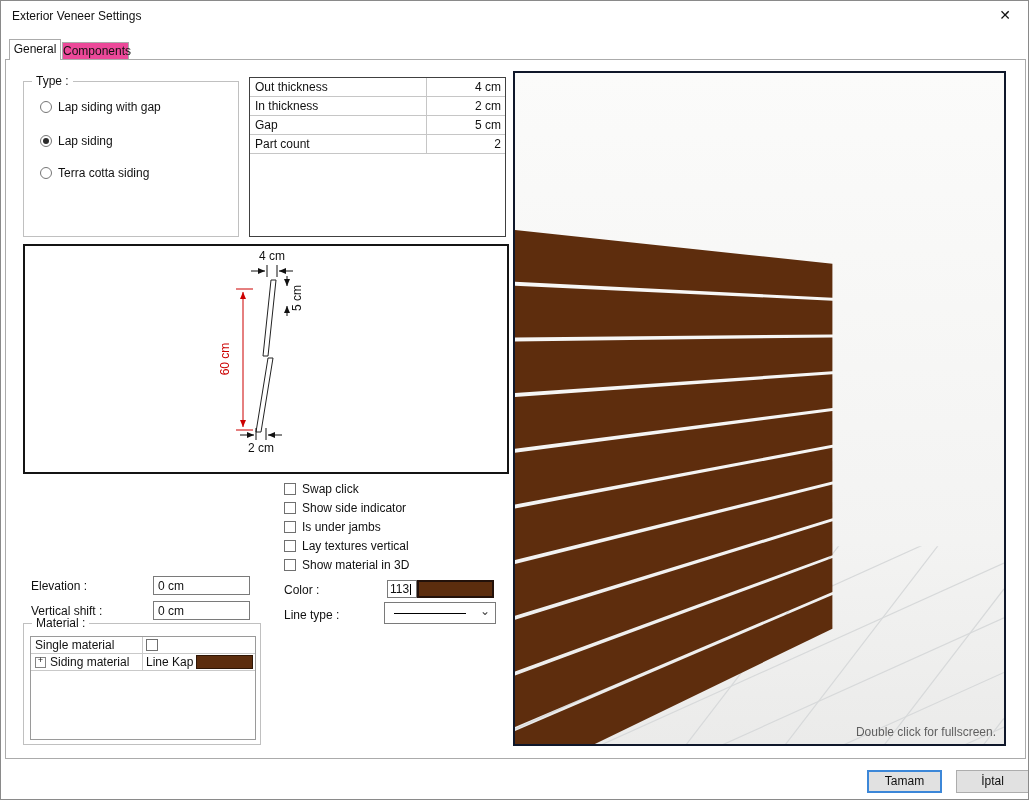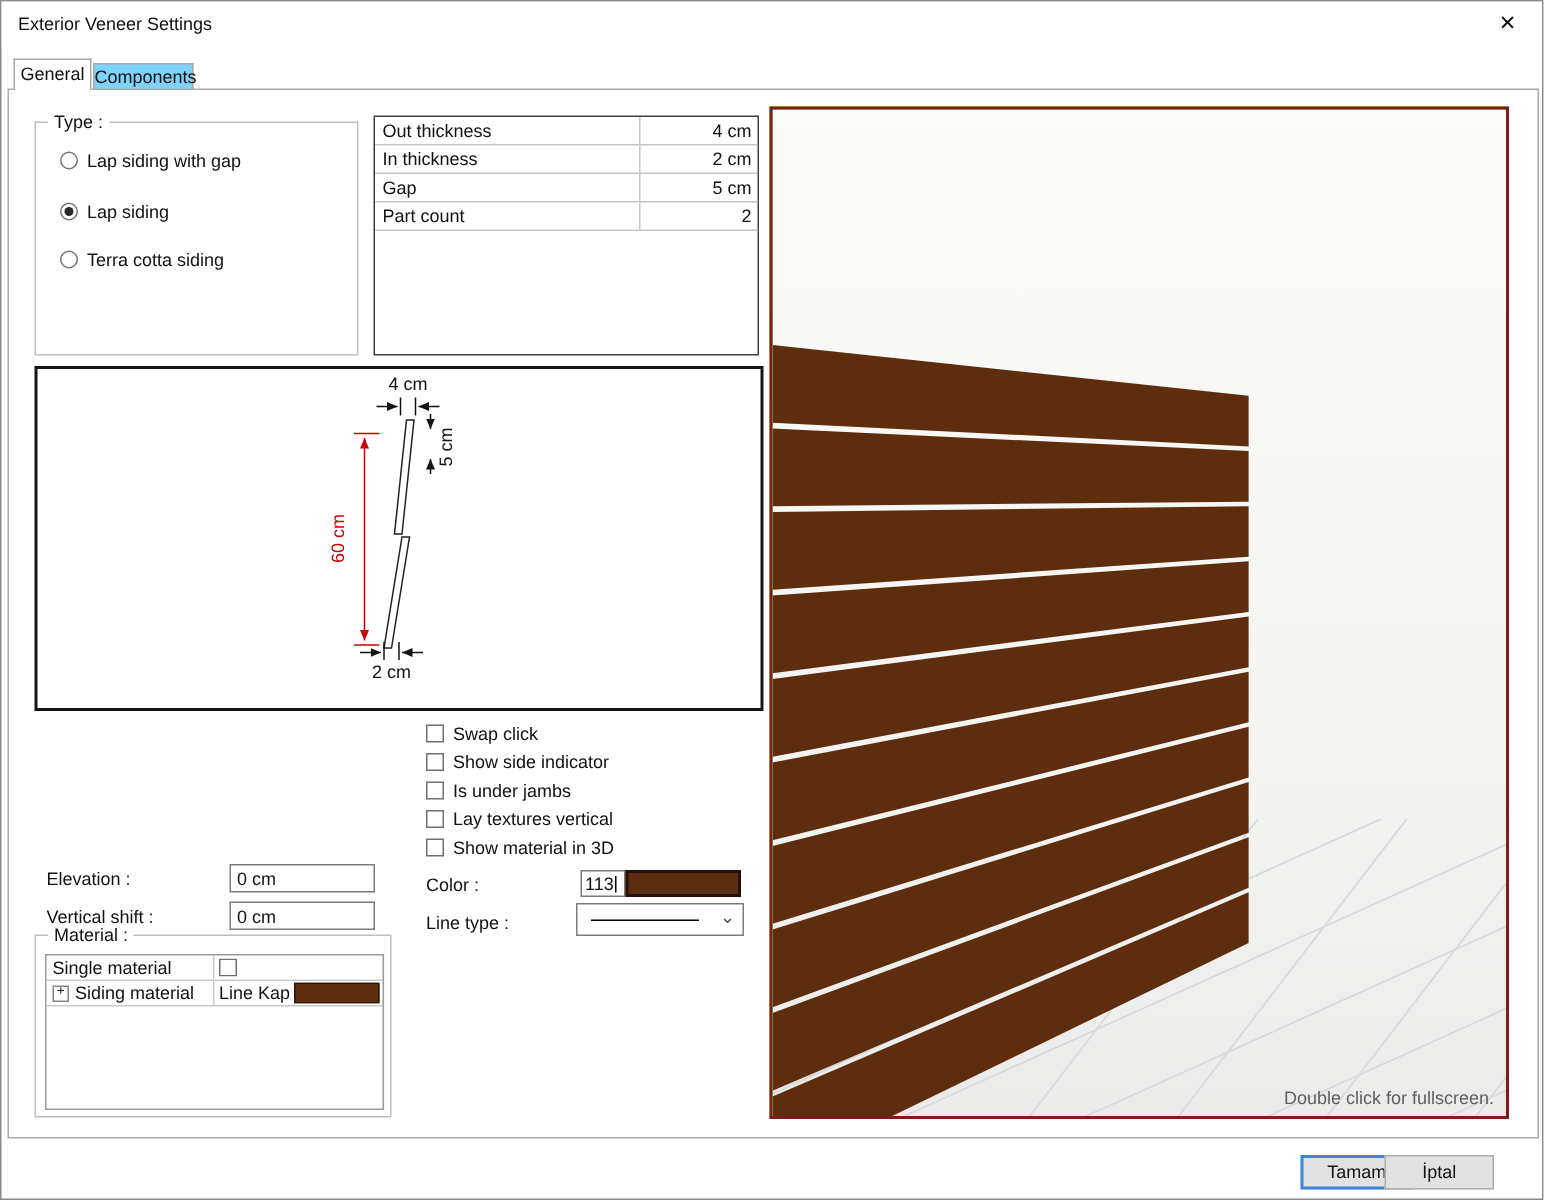--- a/index.html
+++ b/index.html
@@ -2,21 +2,21 @@
 <html><head>
 <meta charset="utf-8">
 <style>
   html,body{margin:0;padding:0;background:#cfcfcf;}
   body{font-family:"Liberation Sans",sans-serif;font-size:12px;color:#111;}
   .dlg{position:relative;width:1029px;height:800px;background:#fff;border:1px solid #8a8a8a;box-sizing:border-box;overflow:hidden;}
   .titlebar{position:absolute;left:0;top:0;right:0;height:30px;background:#fff;}
   .title{position:absolute;left:11px;top:8px;font-size:12px;white-space:nowrap;}
   .close{position:absolute;right:12px;top:6px;width:22px;height:18px;text-align:center;font-size:14px;cursor:pointer;color:#111;}
   .page{position:absolute;left:4px;top:58px;width:1021px;height:700px;border:1px solid #ababab;background:#fff;box-sizing:border-box;}
-  .tab{position:absolute;background:#7dd3fc;border:1px solid #ababab;box-sizing:border-box;text-align:center;line-height:16px;cursor:pointer;}
+  .tab{position:absolute;background:#ec4899;border:1px solid #ababab;box-sizing:border-box;text-align:center;line-height:16px;cursor:pointer;}
   .tab.active{background:#fff;border-bottom:none;line-height:19px;}
   .group{position:absolute;border:1px solid #c0c0c0;box-sizing:border-box;background:#fff;}
   .legend{position:absolute;top:-8px;left:8px;background:#fff;padding:0 4px;line-height:14px;white-space:nowrap;}
   .radiorow{position:absolute;white-space:nowrap;height:16px;cursor:default;}
   .radio{display:inline-block;width:12px;height:12px;border:1px solid #767676;border-radius:50%;background:#fff;vertical-align:-2px;margin-right:6px;box-sizing:border-box;}
   .radio.on::after{content:"";display:block;width:6px;height:6px;border-radius:50%;background:#2b2b2b;margin:2px;}
   .ptable{position:absolute;background:#fff;border:1px solid #404040;box-sizing:border-box;}
   .prow{display:flex;height:19px;border-bottom:1px solid #c6c6c6;box-sizing:border-box;align-items:center;cursor:default;}
   .prow .pname{flex:1;padding-left:5px;}
   .prow .pval{width:79px;border-left:1px solid #c6c6c6;text-align:right;padding-right:4px;box-sizing:border-box;align-self:stretch;line-height:18px;}
@@ -35,21 +35,21 @@
   .mswatch{height:12px;flex:1;background:#5c2d0e;border:1px solid #2e1606;margin:0 2px 0 3px;}
   .cb{display:inline-block;width:12px;height:12px;border:1px solid #707070;background:#fff;vertical-align:-2px;box-sizing:border-box;}
   .optrow{position:absolute;white-space:nowrap;height:16px;cursor:default;}
   .optrow .optlabel{margin-left:6px;}
   .colorbox{position:absolute;border:1px solid #7a7a7a;background:#fff;box-sizing:border-box;padding:1px 2px;font-size:12px;white-space:nowrap;}
   .caret{display:inline-block;width:1px;height:11px;background:#000;vertical-align:-2px;margin-left:1px;}
   .colorswatch{position:absolute;background:#5c2d0e;border:2px solid #23110a;box-sizing:border-box;}
   .combo{position:absolute;border:1px solid #7a7a7a;background:#fff;box-sizing:border-box;cursor:pointer;}
   .line-sample{position:absolute;left:9px;top:10px;width:72px;height:1px;background:#000;}
   .combo .carr{position:absolute;right:5px;top:1px;font-size:12px;color:#444;}
-  .preview{position:absolute;border:2px solid #7f1d1d;box-sizing:border-box;background:#84cc16;overflow:hidden;}
+  .preview{position:absolute;border:2px solid #0f172a;box-sizing:border-box;background:#c4b5fd;overflow:hidden;}
   .preview svg{display:block;width:100%;height:100%;}
   .hint{position:absolute;right:8px;bottom:5px;color:#5f5f5f;font-size:12px;}
   .btn{position:absolute;background:#e1e1e1;border:1px solid #adadad;box-sizing:border-box;text-align:center;font-size:12px;line-height:21px;cursor:pointer;}
   .btn.focus{border:2px solid #3c87d8;line-height:19px;}
 </style>
 </head>
 <body>
 
 <div class="dlg">
 
@@ -225,15 +225,15 @@
         <polygon points="0,494 320,414 320,448 0,546"></polygon>
         <polygon points="0,550 320,451 320,485 0,602"></polygon>
         <polygon points="0,606 320,488 320,522 0,658"></polygon>
         <polygon points="0,662 320,525 320,559 0,714"></polygon>
       </g>
     </svg>
     <div class="hint">Double click for fullscreen.</div>
   </div>
 
   <div class="btn focus" style="left:866px;top:769px;width:75px;height:23px;">Tamam</div>
-  <div class="btn" style="left:922px;top:769px;width:73px;height:23px;">İptal</div>
+  <div class="btn" style="left:955px;top:769px;width:73px;height:23px;">İptal</div>
 
 </div>
 
 </body></html>

